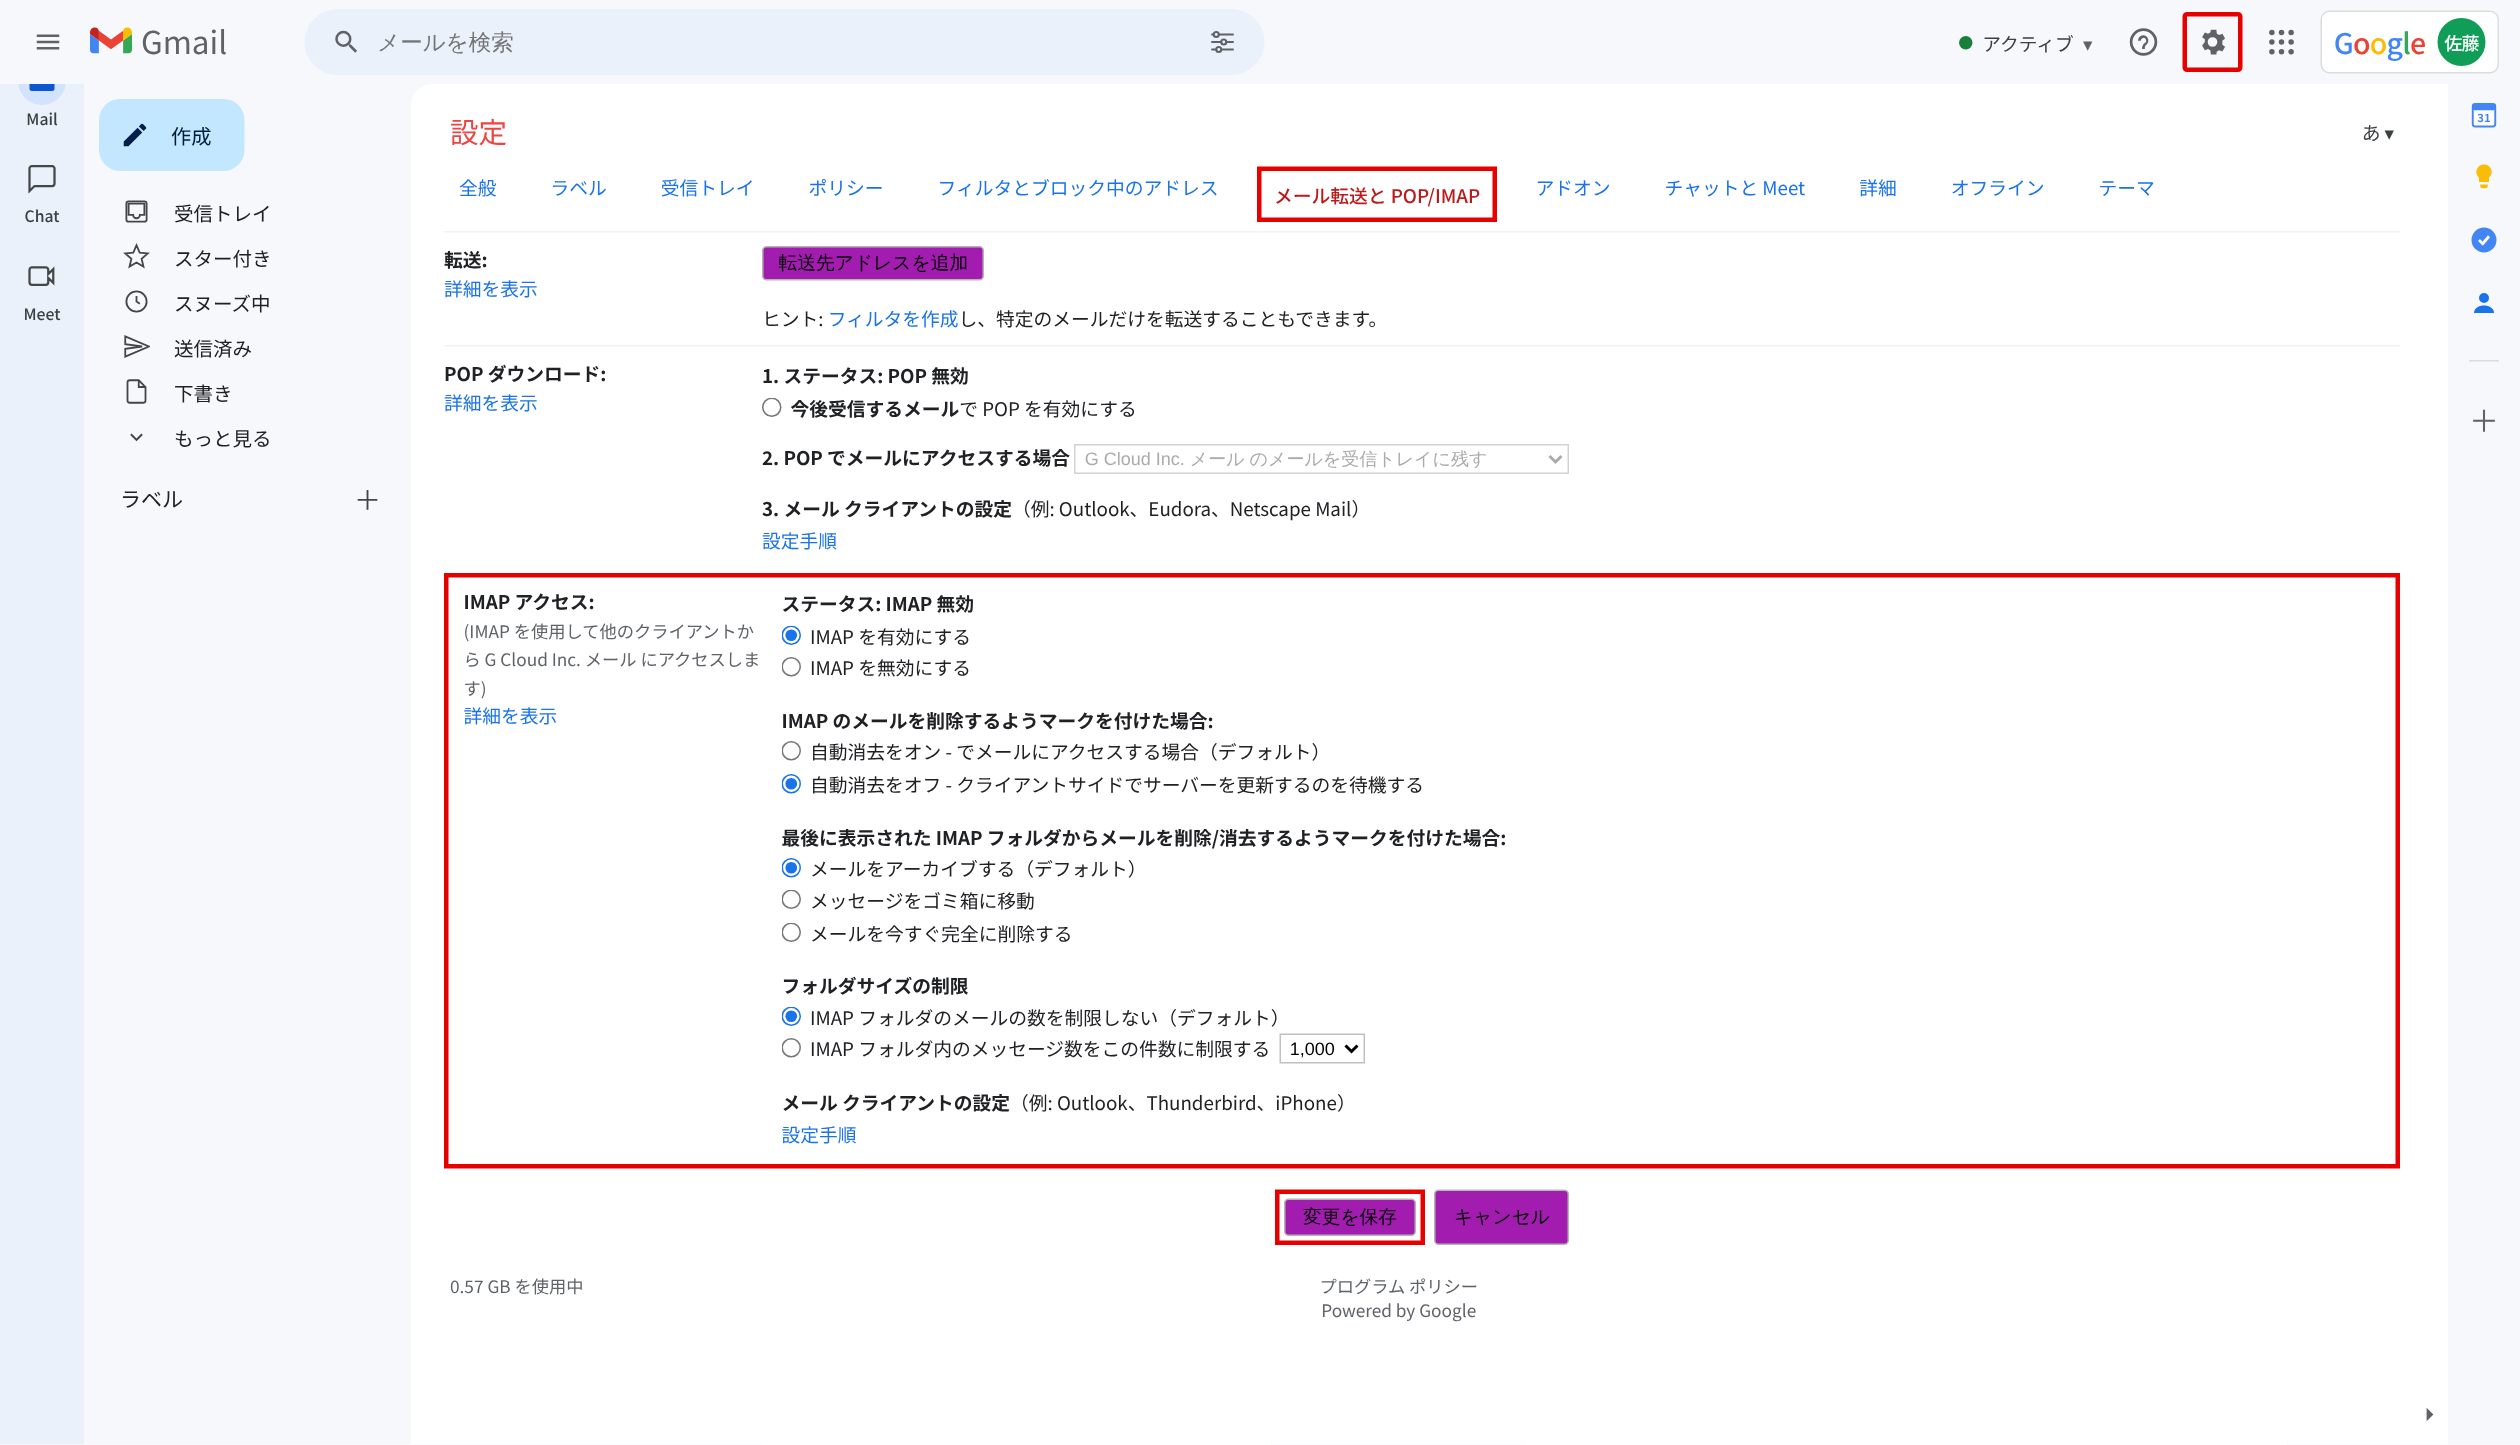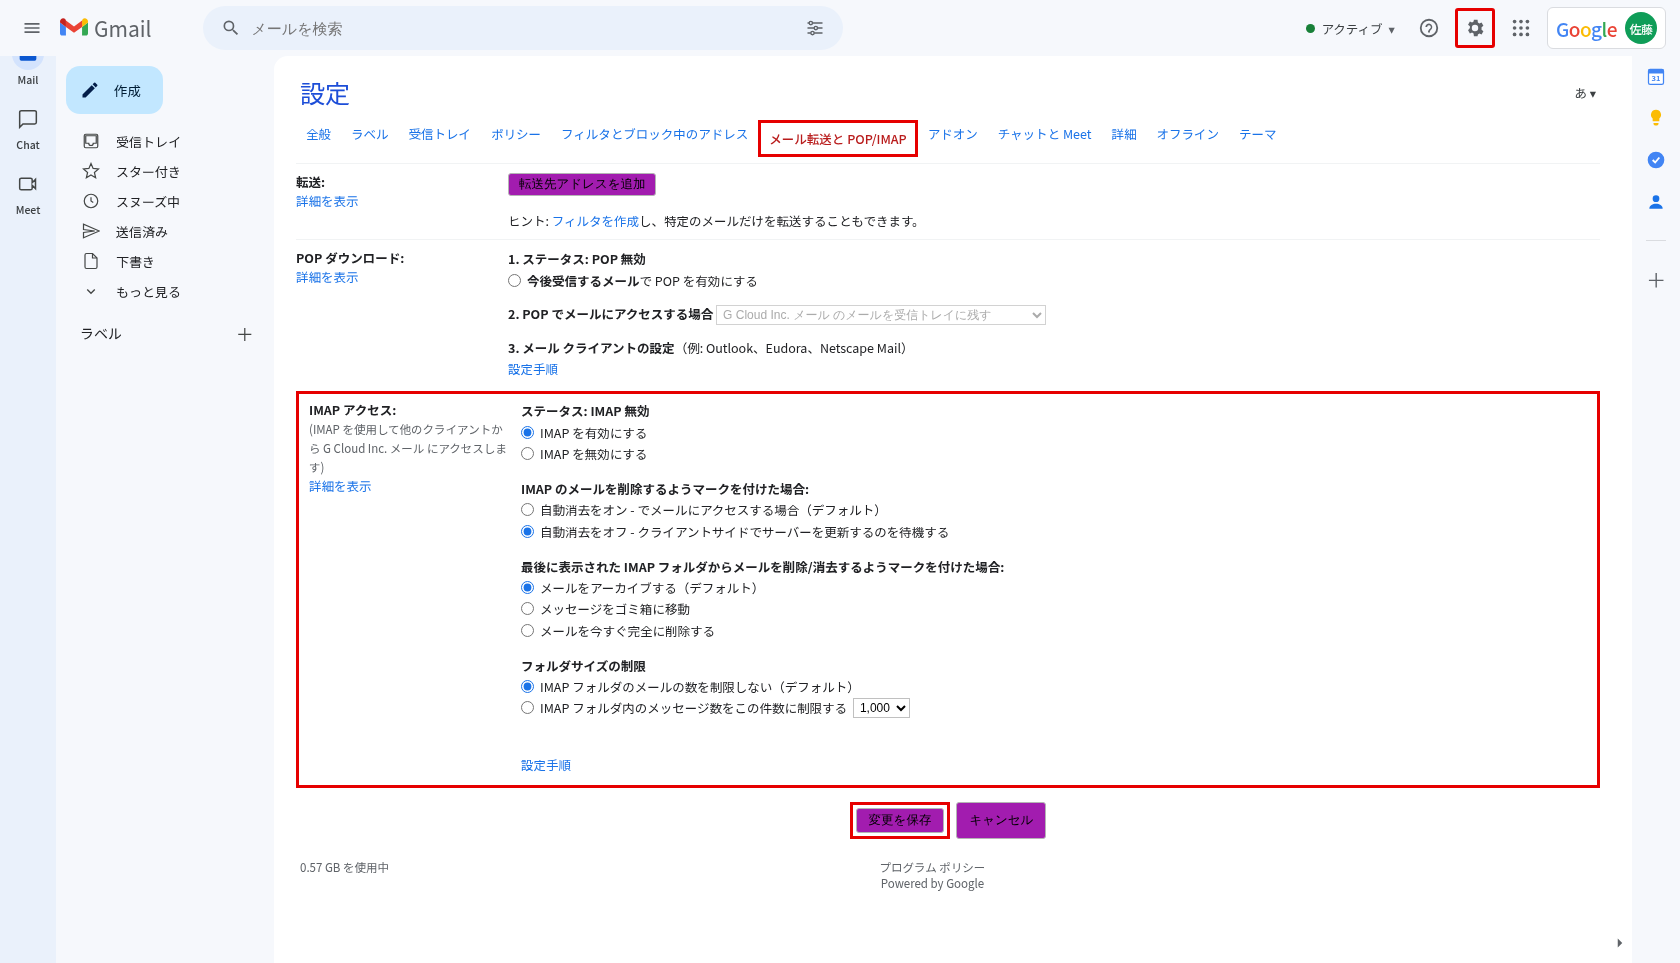--- a/index.html
+++ b/index.html
@@ -39,23 +39,23 @@
 .compose-btn svg { width: 20px; height: 20px; }
 .nav { padding: 0 0 0 4px; }
 .nav-item { display: flex; align-items: center; gap: 16px; height: 30px; padding: 0 12px 0 22px; border-radius: 0 16px 16px 0; cursor: pointer; font-size: 13px; color: #202124; }
 .nav-item svg { width: 18px; height: 18px; fill: #444746; }
 .labels-head { display: flex; align-items: center; justify-content: space-between; padding: 14px 14px 6px 24px; font-size: 14px; color: #202124; }
 .labels-head .plus { width: 26px; height: 26px; display: flex; align-items: center; justify-content: center; cursor: pointer; color: #444746; font-size: 18px; }
 
 .main { flex: 1; margin-top: 56px; background: #fff; border-radius: 14px 0 0 0; margin-left: 2px; overflow: auto; position: relative; }
 .main-inner { padding: 16px 32px 22px 22px; }
 .settings-header { display: flex; align-items: center; justify-content: space-between; padding: 2px 4px 6px 4px; }
-.settings-title { font-size: 25px; color: #1d4ed8; }
+.settings-title { font-size: 19px; color: #ef4444; }
 .lang-sel { font-size: 12.5px; color: #3c4043; cursor: pointer; }
-.tabs { display: flex; gap: 0; padding: 4px 0 6px 0; flex-wrap: wrap; font-size: 12.5px; }
+.tabs { display: flex; gap: 16px; padding: 4px 0 6px 0; flex-wrap: wrap; font-size: 12.5px; }
 .tabs a { color: #1a73e8; text-decoration: none; padding: 4px 10px; cursor: pointer; }
 .tabs a.inactive { color: #1a73e8; }
 .tabs a.redtab { border: 3px solid #e60000; color: #b91c1c; padding: 6px 8px; font-weight: 500; text-align: center; }
 
 .section { display: flex; padding: 8px 0; border-top: 1px solid #f1f3f4; }
 .section:first-of-type { border-top: none; }
 .sec-left { width: 212px; font-size: 12.5px; color: #202124; padding-right: 10px; }
 .sec-left b { font-weight: 700; }
 .sec-left .link { color: #1a73e8; cursor: pointer; }
 .sec-left .note { color: #5f6368; font-size: 11.5px; }
@@ -340,21 +340,21 @@
           <label class="radio-row">
                 <input type="radio" name="imap-f" checked="" style=""> 
                 <span>IMAP フォルダのメールの数を制限しない（デフォルト）</span>
               </label>
           <label class="radio-row">
                 <input type="radio" name="imap-f" style=""> 
                 <span>IMAP フォルダ内のメッセージ数をこの件数に制限する</span> 
                 <select><option>1,000</option></select>
               </label>
           <div style="height:14px;"></div>
-          <br>
+          <span><b>メール クライアントの設定</b><span>（例: Outlook、Thunderbird、iPhone）</span></span><br>
           <span class="link">設定手順</span>
         </div>
       </div>
       </div>
 
       <div class="actions">
         <span class="redwrap"><button class="btn">変更を保存</button></span>
         <button class="btn">キャンセル</button>
       </div>
 

